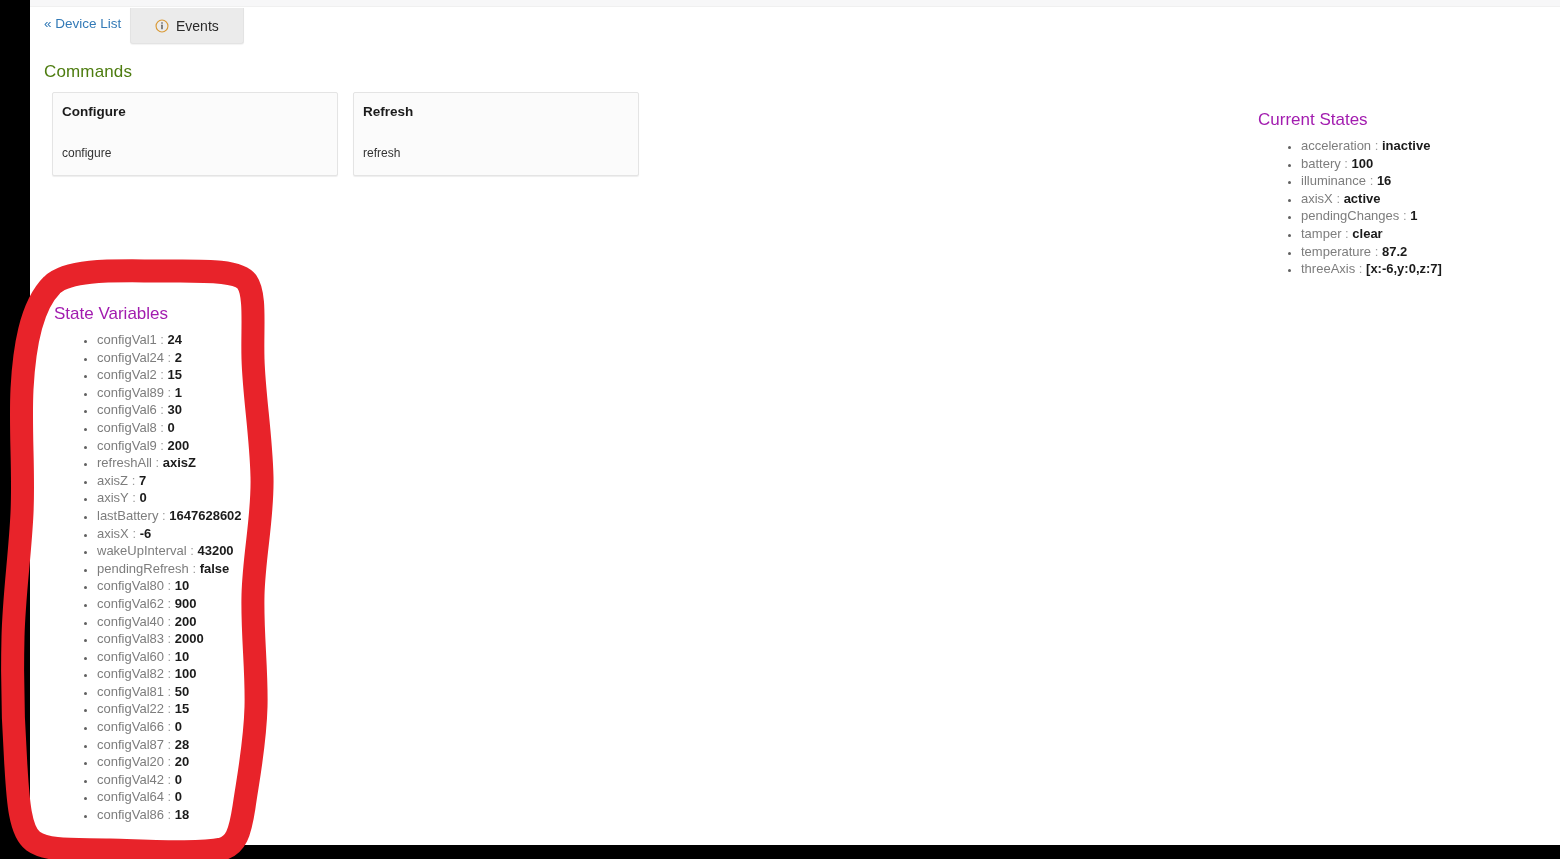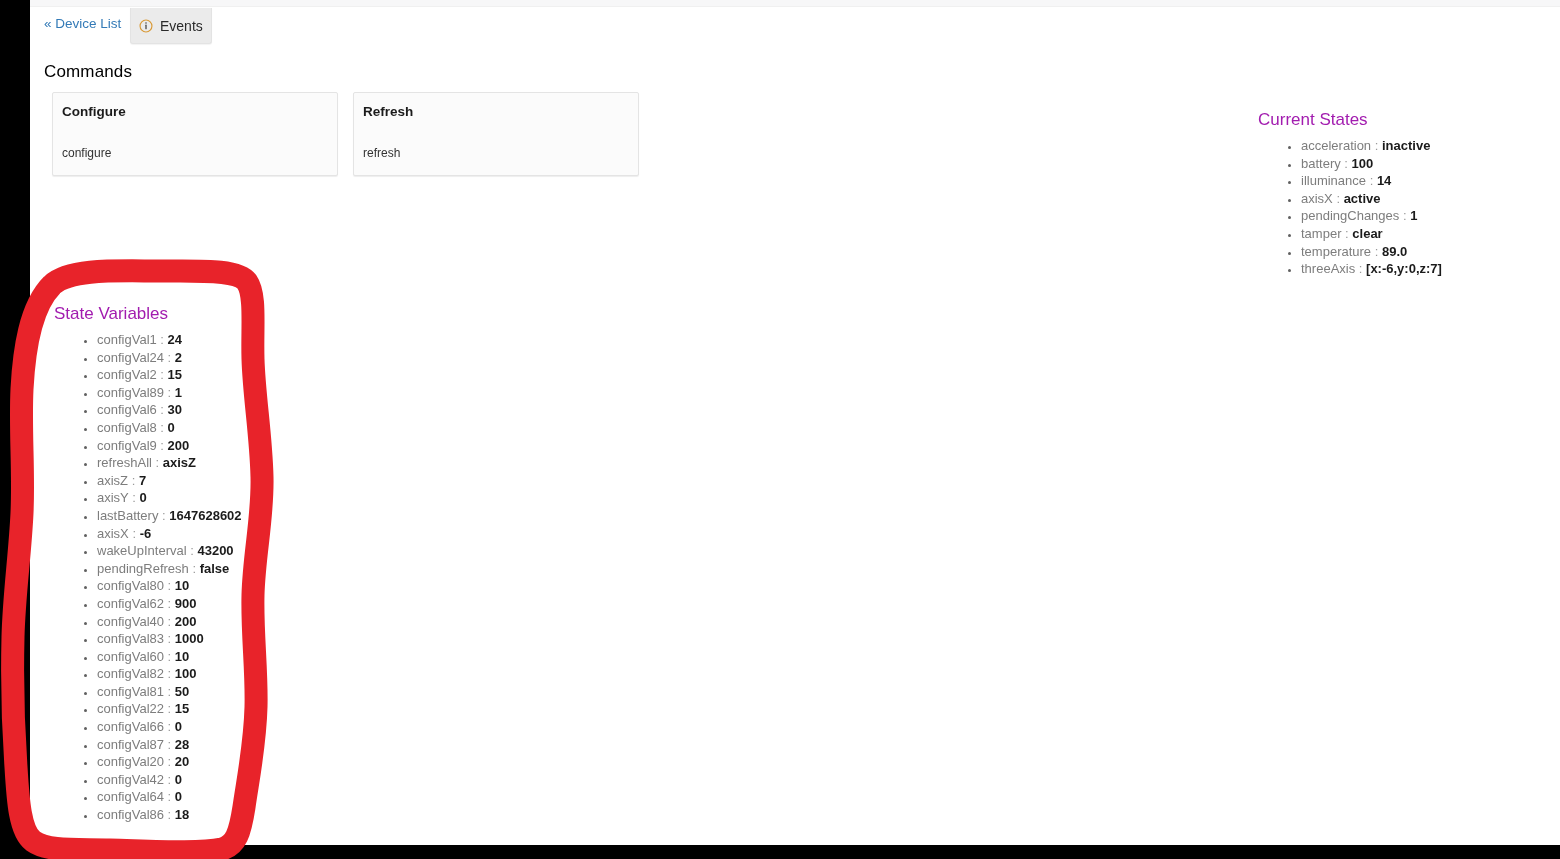--- a/index.html
+++ b/index.html
@@ -59,21 +59,21 @@
     text-decoration: none;
     white-space: nowrap;
     cursor: pointer;
   }
 
   .tab-events {
     position: absolute;
     left: 100px;
     top: 0px;
     height: 36px;
-    padding: 0 8px;
+    padding: 0 24px;
     display: flex;
     align-items: center;
     gap: 7px;
     background: #ebebeb;
     border: 1px solid #e3e3e3;
     border-top: none;
     border-radius: 0 0 3px 3px;
     font-size: 14px;
     color: #2a2a2a;
     cursor: pointer;
@@ -83,21 +83,21 @@
     display: inline-flex;
     width: 14px;
     height: 14px;
     flex: 0 0 14px;
   }
 
   
   .section-title {
     position: absolute;
     font-size: 17px;
-    color: #000000;
+    color: #4d7c0f;
     font-weight: 400;
     letter-spacing: 0.15px;
     white-space: nowrap;
   }
 
   #commands-title { left: 14px; top: 62px; }
 
   
   .cards {
     position: absolute;
@@ -205,25 +205,25 @@
         <div class="cmd-title">Refresh</div>
         <div class="cmd-sub">refresh</div>
       </div>
     </div>
 
     <div class="kv-block" id="current-states">
       <div class="hdr">Current States</div>
       <ul class="kv-list" id="current-states-list">
           <li><span class="kv-key">acceleration</span><span class="kv-sep"> : </span><span class="kv-val">inactive</span></li>
           <li><span class="kv-key">battery</span><span class="kv-sep"> : </span><span class="kv-val">100</span></li>
-          <li><span class="kv-key">illuminance</span><span class="kv-sep"> : </span><span class="kv-val">14</span></li>
+          <li><span class="kv-key">illuminance</span><span class="kv-sep"> : </span><span class="kv-val">16</span></li>
           <li><span class="kv-key">axisX</span><span class="kv-sep"> : </span><span class="kv-val">active</span></li>
           <li><span class="kv-key">pendingChanges</span><span class="kv-sep"> : </span><span class="kv-val">1</span></li>
           <li><span class="kv-key">tamper</span><span class="kv-sep"> : </span><span class="kv-val">clear</span></li>
-          <li><span class="kv-key">temperature</span><span class="kv-sep"> : </span><span class="kv-val">89.0</span></li>
+          <li><span class="kv-key">temperature</span><span class="kv-sep"> : </span><span class="kv-val">87.2</span></li>
           <li><span class="kv-key">threeAxis</span><span class="kv-sep"> : </span><span class="kv-val">[x:-6,y:0,z:7]</span></li>
         </ul>
     </div>
 
     <div class="kv-block" id="state-variables">
       <div class="hdr">State Variables</div>
       <ul class="kv-list" id="state-variables-list">
           <li><span class="kv-key">configVal1</span><span class="kv-sep"> : </span><span class="kv-val">24</span></li>
           <li><span class="kv-key">configVal24</span><span class="kv-sep"> : </span><span class="kv-val">2</span></li>
           <li><span class="kv-key">configVal2</span><span class="kv-sep"> : </span><span class="kv-val">15</span></li>
@@ -234,21 +234,21 @@
           <li><span class="kv-key">refreshAll</span><span class="kv-sep"> : </span><span class="kv-val">axisZ</span></li>
           <li><span class="kv-key">axisZ</span><span class="kv-sep"> : </span><span class="kv-val">7</span></li>
           <li><span class="kv-key">axisY</span><span class="kv-sep"> : </span><span class="kv-val">0</span></li>
           <li><span class="kv-key">lastBattery</span><span class="kv-sep"> : </span><span class="kv-val">1647628602</span></li>
           <li><span class="kv-key">axisX</span><span class="kv-sep"> : </span><span class="kv-val">-6</span></li>
           <li><span class="kv-key">wakeUpInterval</span><span class="kv-sep"> : </span><span class="kv-val">43200</span></li>
           <li><span class="kv-key">pendingRefresh</span><span class="kv-sep"> : </span><span class="kv-val">false</span></li>
           <li><span class="kv-key">configVal80</span><span class="kv-sep"> : </span><span class="kv-val">10</span></li>
           <li><span class="kv-key">configVal62</span><span class="kv-sep"> : </span><span class="kv-val">900</span></li>
           <li><span class="kv-key">configVal40</span><span class="kv-sep"> : </span><span class="kv-val">200</span></li>
-          <li><span class="kv-key">configVal83</span><span class="kv-sep"> : </span><span class="kv-val">1000</span></li>
+          <li><span class="kv-key">configVal83</span><span class="kv-sep"> : </span><span class="kv-val">2000</span></li>
           <li><span class="kv-key">configVal60</span><span class="kv-sep"> : </span><span class="kv-val">10</span></li>
           <li><span class="kv-key">configVal82</span><span class="kv-sep"> : </span><span class="kv-val">100</span></li>
           <li><span class="kv-key">configVal81</span><span class="kv-sep"> : </span><span class="kv-val">50</span></li>
           <li><span class="kv-key">configVal22</span><span class="kv-sep"> : </span><span class="kv-val">15</span></li>
           <li><span class="kv-key">configVal66</span><span class="kv-sep"> : </span><span class="kv-val">0</span></li>
           <li><span class="kv-key">configVal87</span><span class="kv-sep"> : </span><span class="kv-val">28</span></li>
           <li><span class="kv-key">configVal20</span><span class="kv-sep"> : </span><span class="kv-val">20</span></li>
           <li><span class="kv-key">configVal42</span><span class="kv-sep"> : </span><span class="kv-val">0</span></li>
           <li><span class="kv-key">configVal64</span><span class="kv-sep"> : </span><span class="kv-val">0</span></li>
           <li><span class="kv-key">configVal86</span><span class="kv-sep"> : </span><span class="kv-val">18</span></li>

